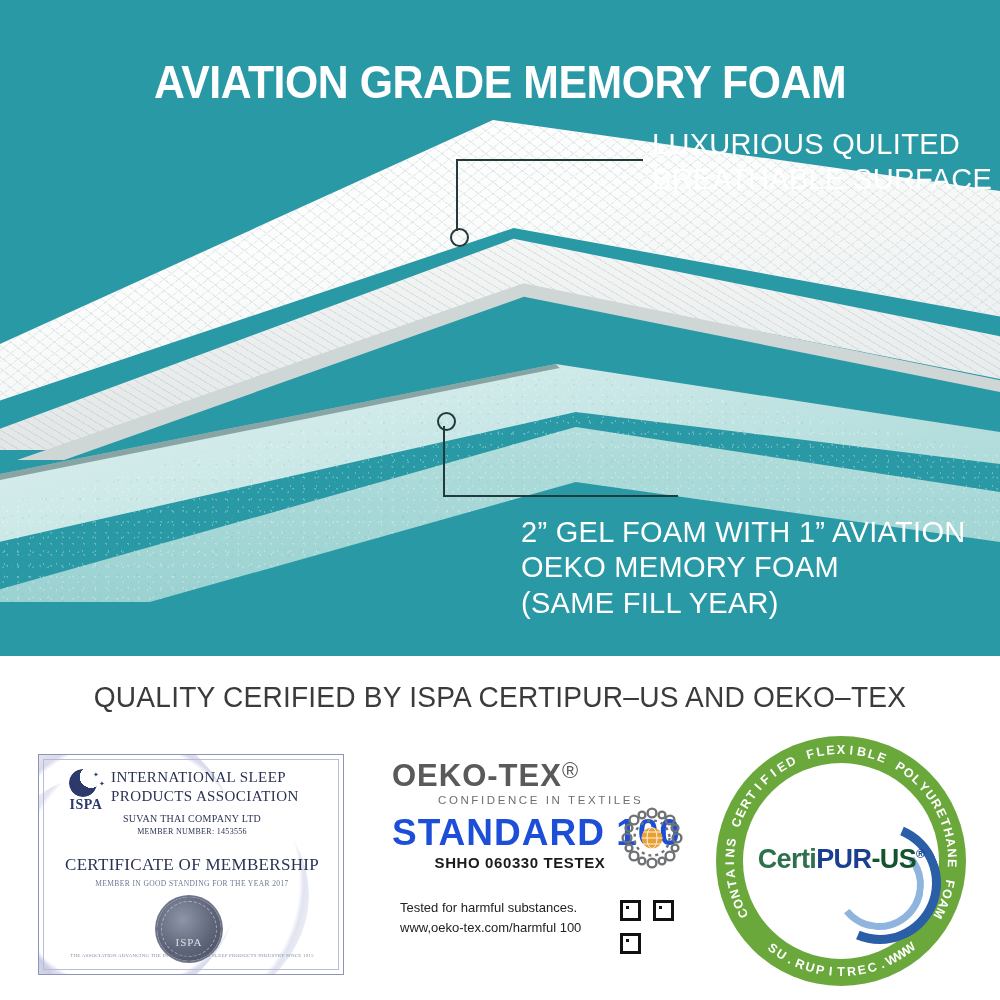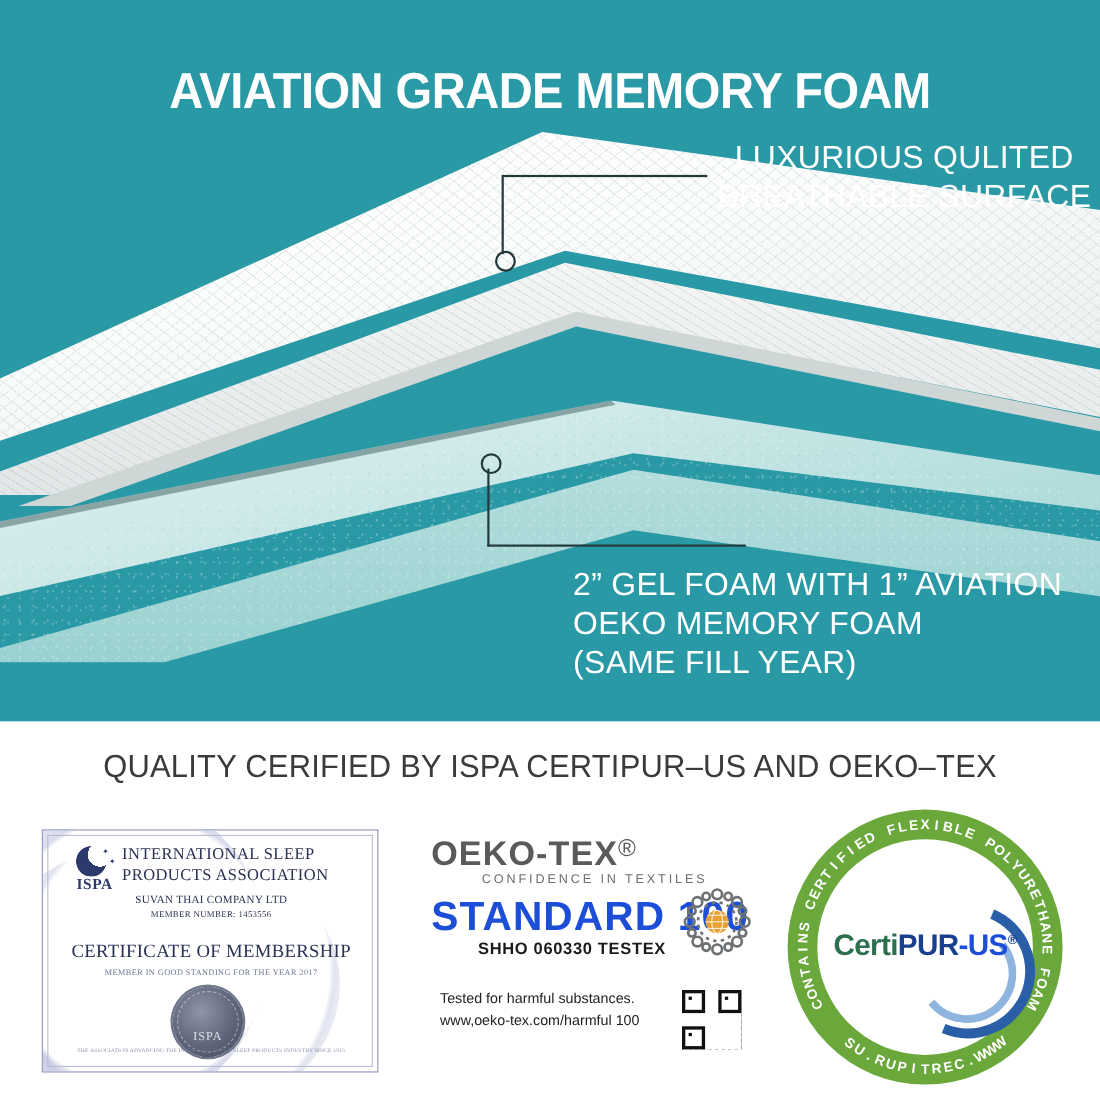--- a/index.html
+++ b/index.html
@@ -247,21 +247,21 @@
     position:absolute;left:27px;top:27px;width:196px;height:196px;border-radius:50%;
     background:#ffffff;
   }
   .certipur-wordmark{
     position:absolute;left:0;top:108px;width:250px;text-align:center;
     font-family:"Liberation Sans", sans-serif;font-weight:bold;font-size:27px;
     white-space:nowrap;letter-spacing:-.6px;
   }
   .cp-certi{color:#2e6f4e;}
   .cp-pur{color:#1a3f8f;}
-  .cp-us{color:#1d4ed8;}
+  .cp-us{color:#14532d;}
   .cp-reg{font-size:12px;vertical-align:super;color:#1a3f8f;}
   .certipur-swoosh{
     position:absolute;left:103px;top:86px;width:104px;height:104px;
     border-radius:50%;
     border:9px solid transparent;
     border-right-color:#2a5fa8;
     border-bottom-color:#2a5fa8;
     transform:rotate(-22deg);
   }
   .certipur-swoosh2{
@@ -299,21 +299,21 @@
     </div>
 
     <h1 class="hero-title">AVIATION GRADE MEMORY FOAM</h1>
 
     <div class="leader" style="left:450px;top:155px;width:200px;height:95px;">
       <div class="h-line" style="left:7px;top:4px;width:186px;"></div>
       <div class="v-line" style="left:6px;top:4px;height:72px;"></div>
       <div class="dot" style="left:0px;top:73px;"></div>
     </div>
 
-    <div class="callout-text" style="left:652px;top:127px;text-align:center;">
+    <div class="callout-text" style="left:652px;top:127px;">
       <div>LUXURIOUS QULITED</div>
       <div>BREATHABLE SURFACE</div>
     </div>
 
     <div class="leader" style="left:437px;top:412px;width:250px;height:95px;">
       <div class="dot" style="left:0px;top:0px;"></div>
       <div class="v-line" style="left:6px;top:14px;height:71px;"></div>
       <div class="h-line" style="left:6px;top:83px;width:235px;"></div>
     </div>
 

